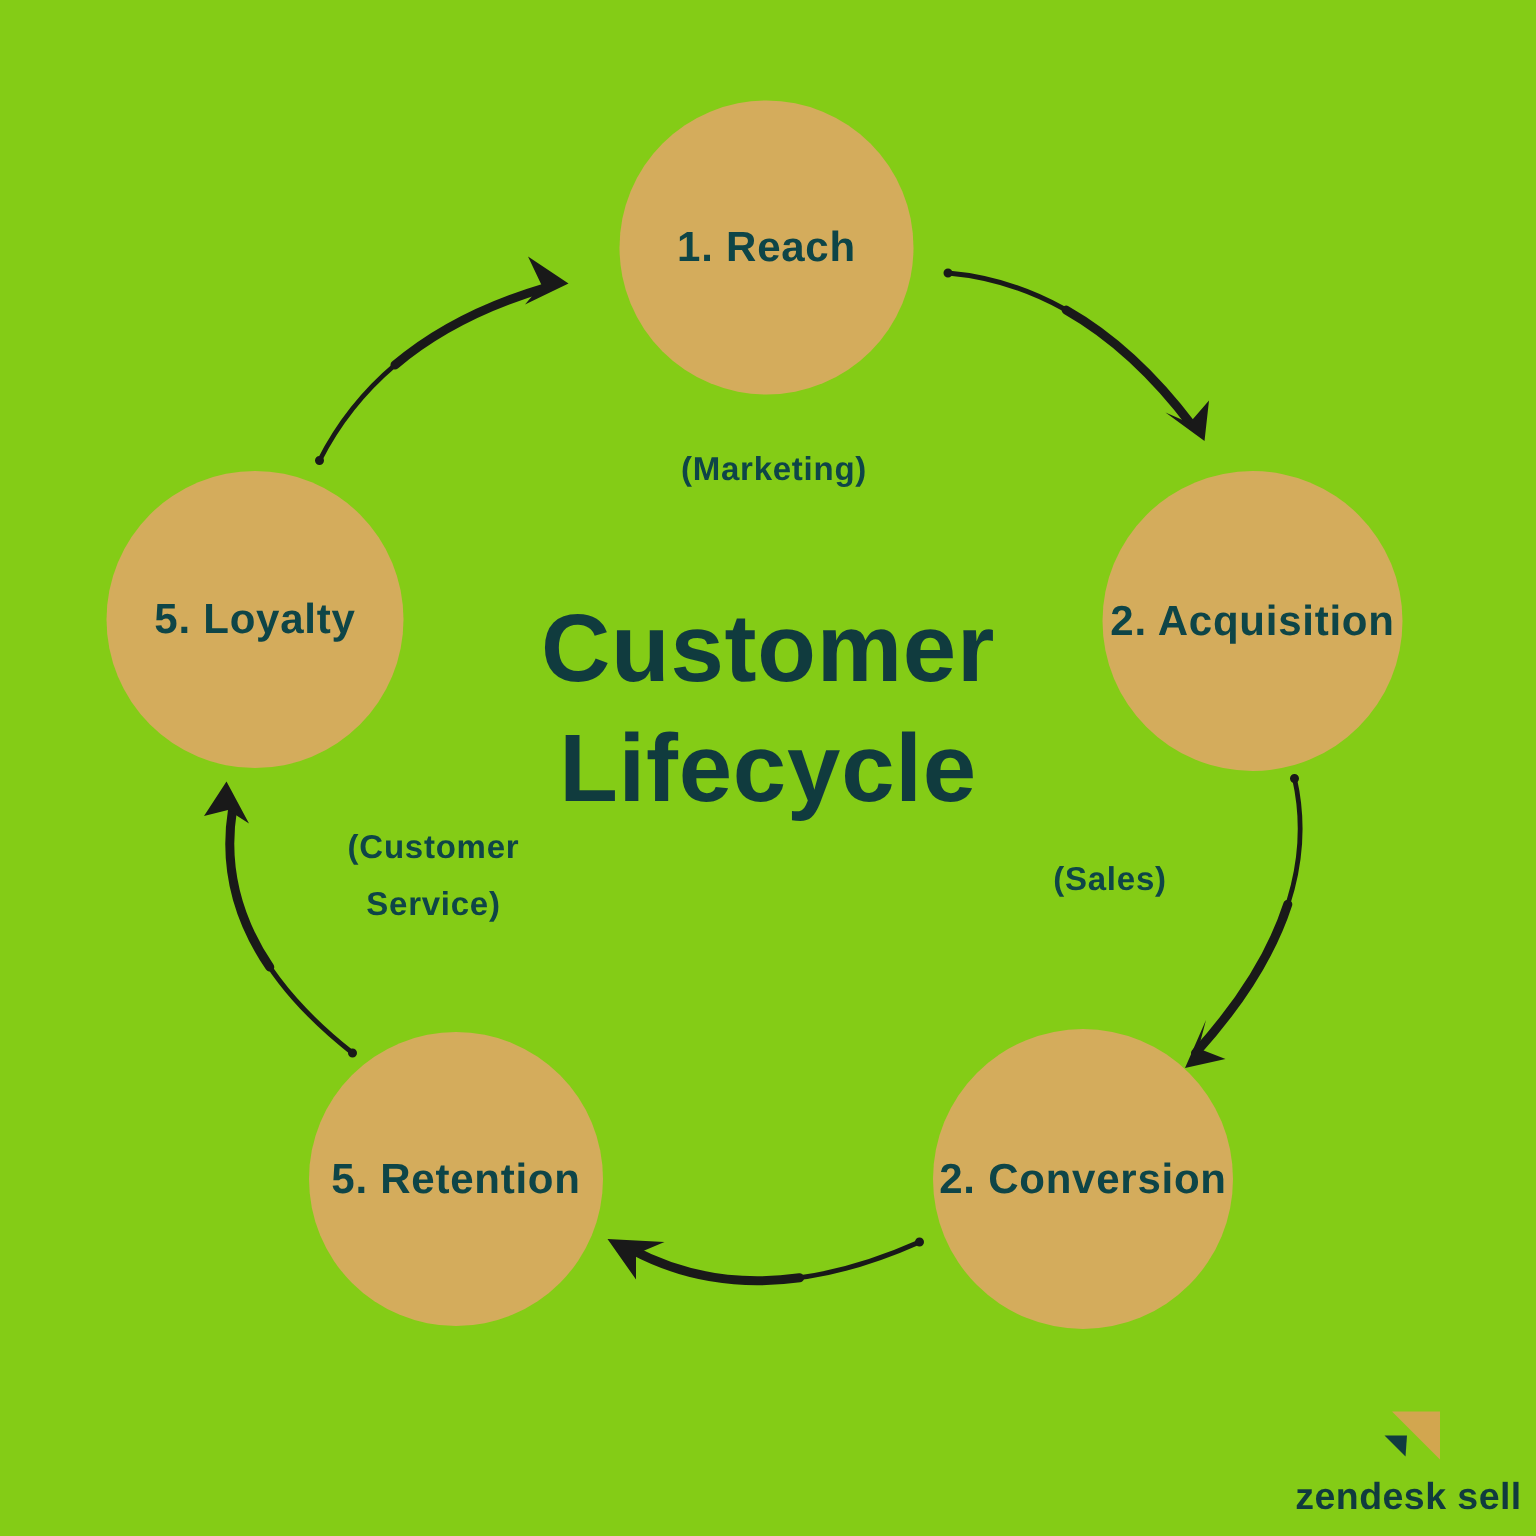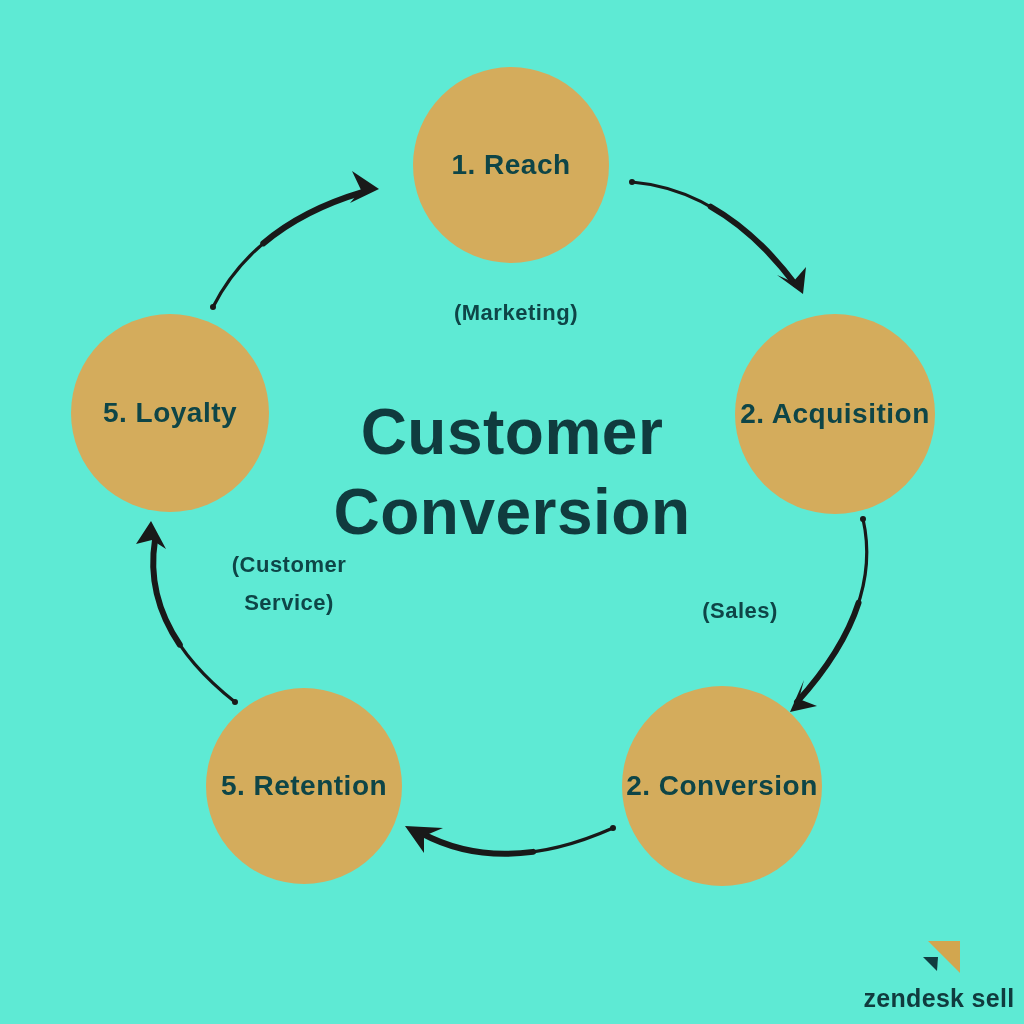--- a/index.html
+++ b/index.html
@@ -4,21 +4,21 @@
 <style>
   html, body {
     margin: 0;
     padding: 0;
     background: #ffffff;
   }
   #canvas {
     position: relative;
     width: 1024px;
     height: 1024px;
-    background: #5eead4;
+    background: #84cc16;
     overflow: hidden;
     font-family: "Liberation Sans", "DejaVu Sans", sans-serif;
   }
   .stage-circle {
     position: absolute;
     border-radius: 50%;
     background: #D4AC5C;
     display: flex;
     align-items: center;
     justify-content: center;
@@ -47,21 +47,21 @@
     position: absolute;
     color: #0E4547;
     font-size: 22px;
     font-weight: 600;
     text-align: center;
     line-height: 38px;
     letter-spacing: 0.5px;
     white-space: pre-line;
   }
   #annotation-marketing { left: 366px; top: 294px; width: 300px; }
-  #annotation-sales     { left: 640px; top: 567px; width: 200px; margin-top: 25px; }
+  #annotation-sales     { left: 640px; top: 567px; width: 200px; }
   #annotation-customer-service { left: 139px; top: 546px; width: 300px; }
   #arrow-layer {
     position: absolute;
     left: 0; top: 0;
     width: 1024px;
     height: 1024px;
   }
   .arrow-thin {
     fill: none;
     stroke: #191919;
@@ -151,21 +151,21 @@
   <div class="stage-circle" style="left:206px; top:688px; width:196px; height:196px;">
     <span class="stage-label">5. Retention</span>
   </div>
 
   <div class="stage-circle" style="left:71px; top:314px; width:198px; height:198px;">
     <span class="stage-label">5. Loyalty</span>
   </div>
 
   <div id="title">
     <div>Customer</div>
-    <div>Conversion</div>
+    <div>Lifecycle</div>
   </div>
 
   <div id="annotation-marketing" class="annotation">(Marketing)</div>
 
   <div id="annotation-sales" class="annotation">(Sales)</div>
 
   <div id="annotation-customer-service" class="annotation">(Customer
 Service)</div>
 
   <div id="logo">

